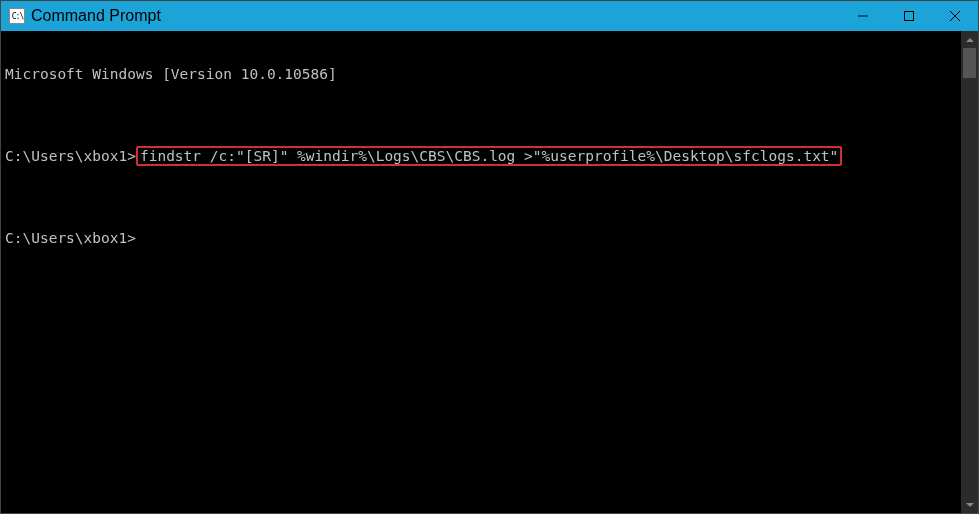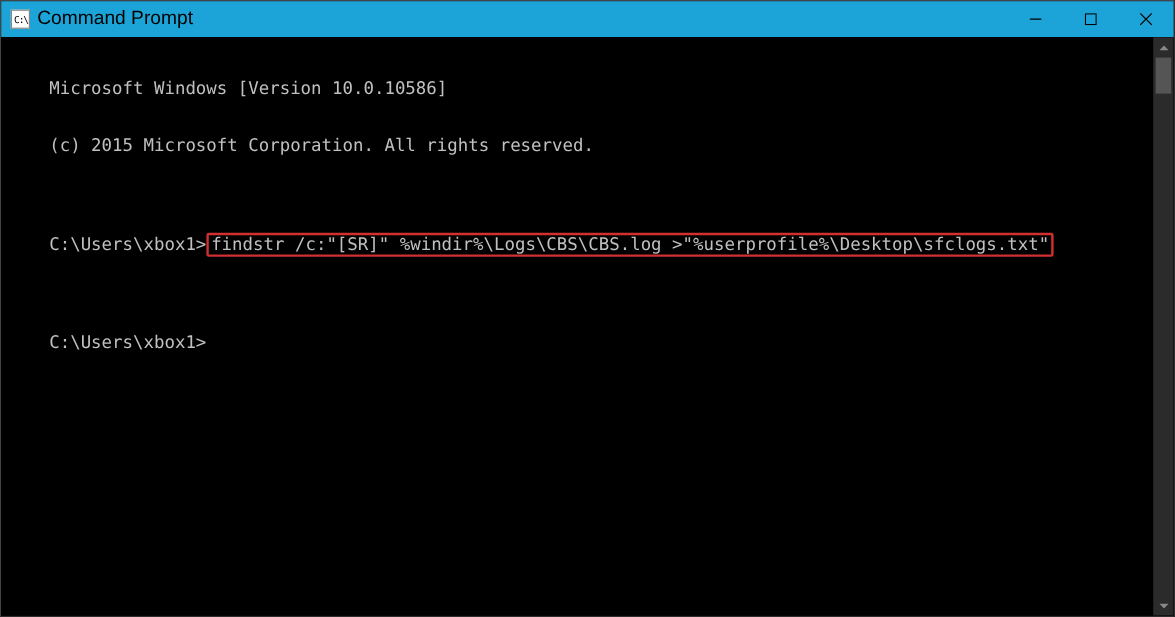--- a/index.html
+++ b/index.html
@@ -71,21 +71,21 @@
       flex: 1;
       background: #000;
       color: #c0c0c0;
       font-family: Consolas, "Lucida Console", monospace;
       font-size: 14.5px;
       line-height: 16px;
       padding: 3px 4px;
       white-space: pre;
       position: relative;
     }
-    .line { white-space: pre; margin-left: 36px; }
+    .line { white-space: pre; }
     .highlight-box {
       border: 2px solid #d03030;
       padding: 0 2px;
       display: inline-block;
       line-height: 16px;
       border-radius: 2px;
     }
     .scrollbar {
       width: 17px;
       background: #2b2b2b;
@@ -145,21 +145,20 @@
             <line x1="0" y1="0" x2="10" y2="10" stroke="#000" stroke-width="1"></line>
             <line x1="10" y1="0" x2="0" y2="10" stroke="#000" stroke-width="1"></line>
           </svg>
       </div>
     </div>
   </div>
 
   <div class="terminal-wrap">
     <div class="terminal">
       <div class="line">Microsoft Windows [Version 10.0.10586]</div>
-      <div class="line">(c) 2015 Microsoft Corporation. All rights reserved.</div>
       <div class="line"></div>
       <div class="line"><span>C:\Users\xbox1&gt;</span><span class="highlight-box">findstr /c:"[SR]" %windir%\Logs\CBS\CBS.log &gt;"%userprofile%\Desktop\sfclogs.txt"</span></div>
       <div class="line"></div>
       <div class="line"><span>C:\Users\xbox1&gt;</span><span class="cursor"></span></div>
     </div>
     <div class="scrollbar">
       <div class="scroll-arrow up">
         <svg width="8" height="4" viewBox="0 0 8 4">
             <polygon points="4,0 8,4 0,4" fill="#888"></polygon>
           </svg>

